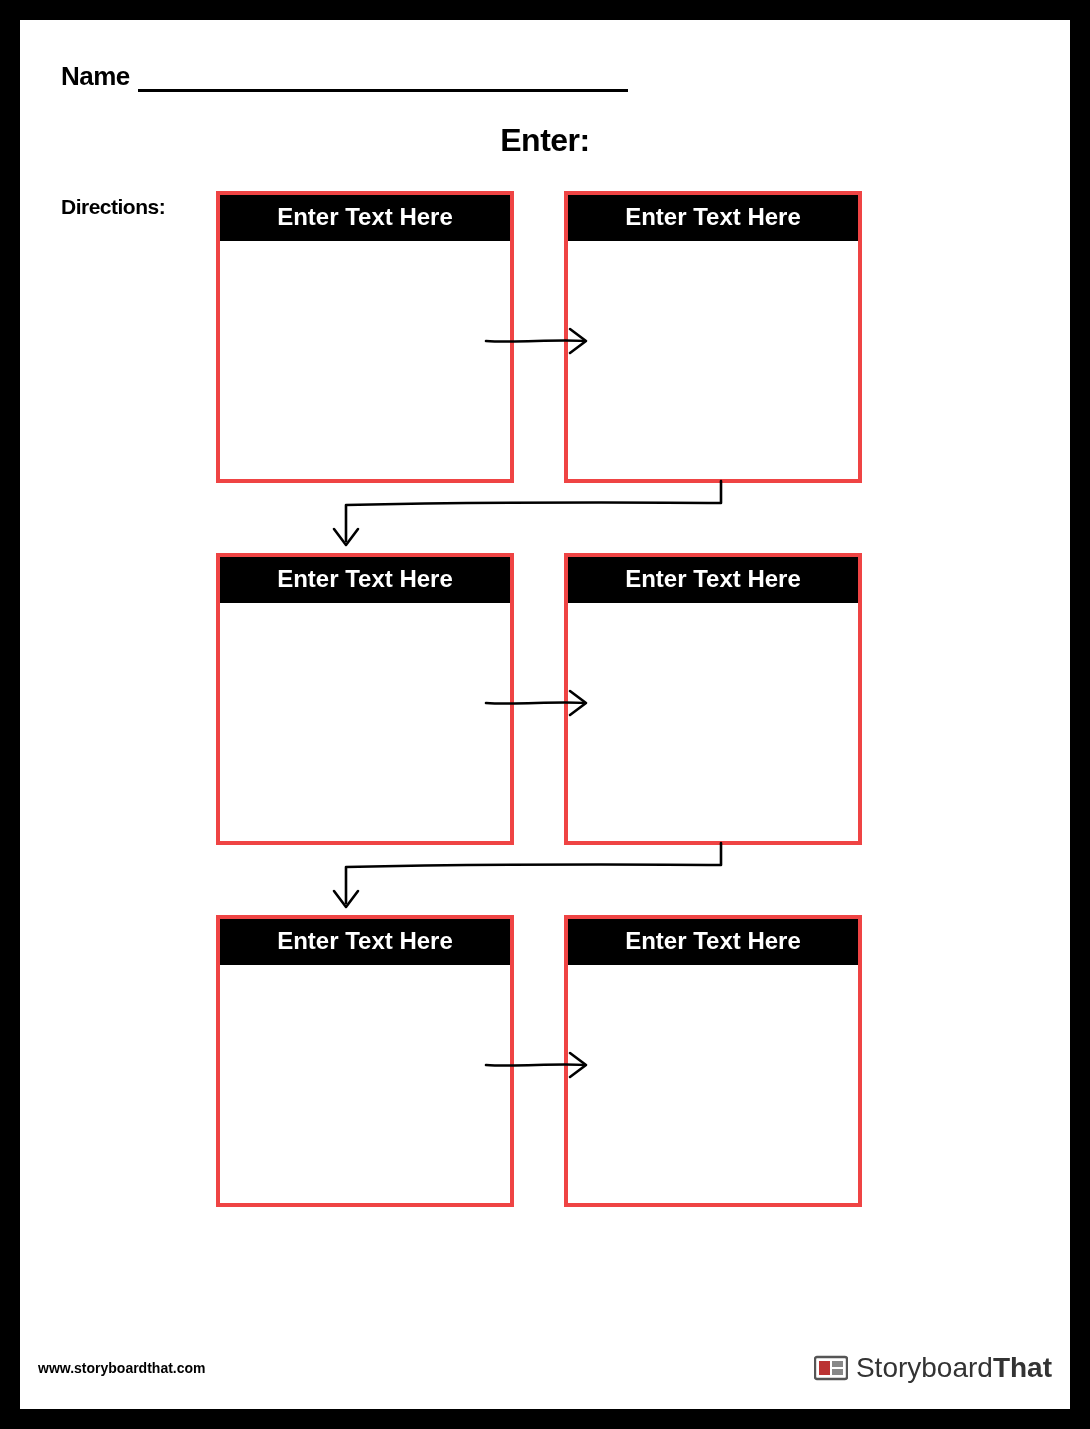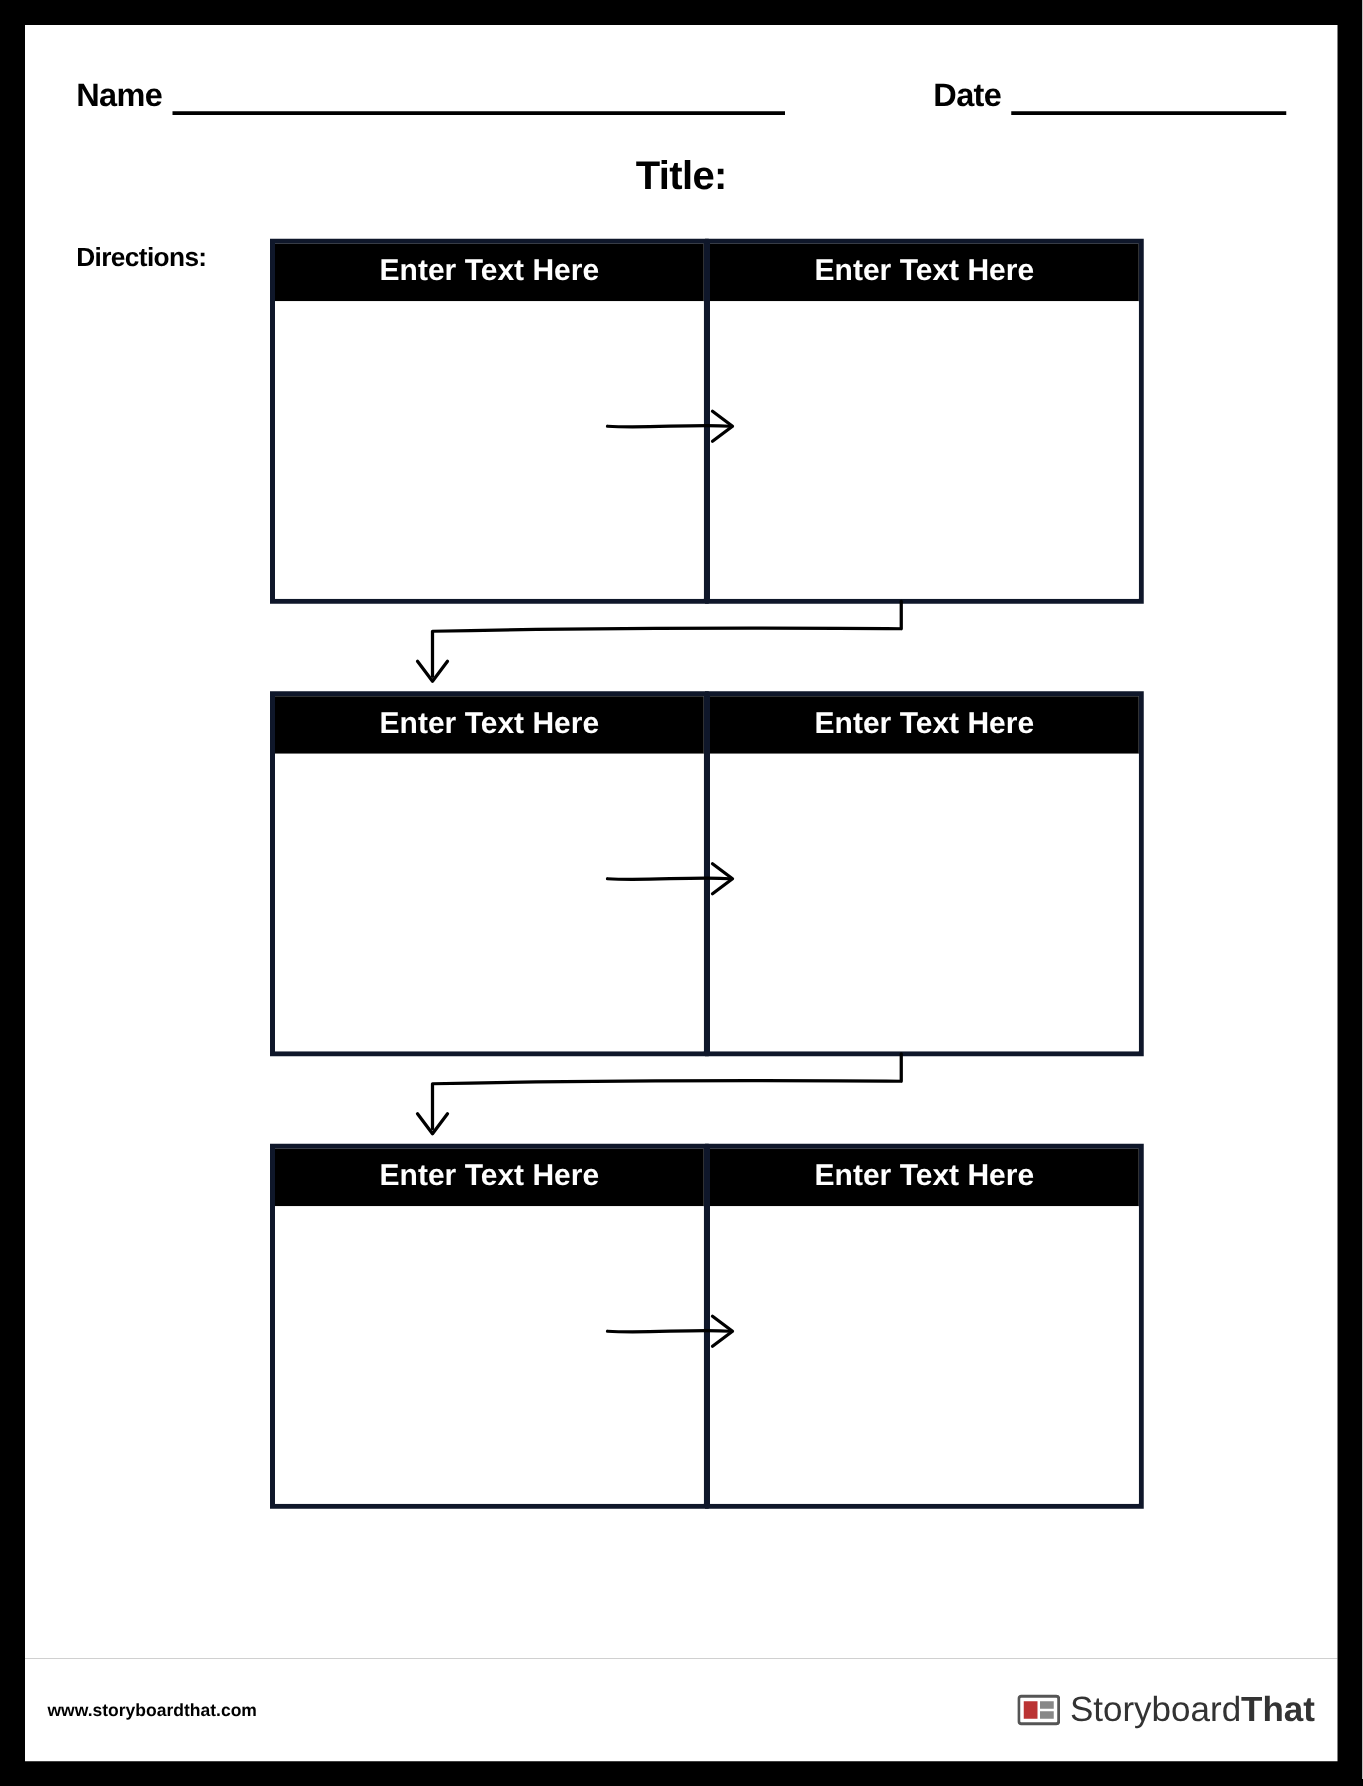--- a/index.html
+++ b/index.html
@@ -63,22 +63,22 @@
     width: 135px;
     padding-top: 4px;
   }
   .flow-area {
     position: relative;
     flex: 1;
     height: 1050px;
   }
   .cell {
     position: absolute;
-    width: 351px;
-    border: 4px solid #0f172a;
+    width: 298px;
+    border: 4px solid #ef4444;
   }
   .cell-header {
     background: #000;
     color: #fff;
     font-weight: 800;
     font-size: 24px;
     text-align: center;
     padding: 8px 4px 10px;
     font-stretch: condensed;
     letter-spacing: 0;
@@ -140,28 +140,24 @@
 
 <div class="outer">
 
   <div class="page">
 
     <div class="top-row">
       <div class="field-group name-group">
         <span class="field-label">Name</span>
         <span class="field-line"></span>
       </div>
-      <div class="field-group date-group">
-        <span class="field-label">Date</span>
-        <span class="field-line"></span>
-      </div>
     </div>
 
     <div class="title-row">
-      <span class="title-text">Title:</span>
+      <span class="title-text">Enter:</span>
     </div>
 
     <div class="content-row">
       <div class="directions-label">Directions:</div>
 
       <div class="flow-area">
 
         <div class="cell c1">
           <div class="cell-header">Enter Text Here</div>
           <div class="cell-body"></div>

